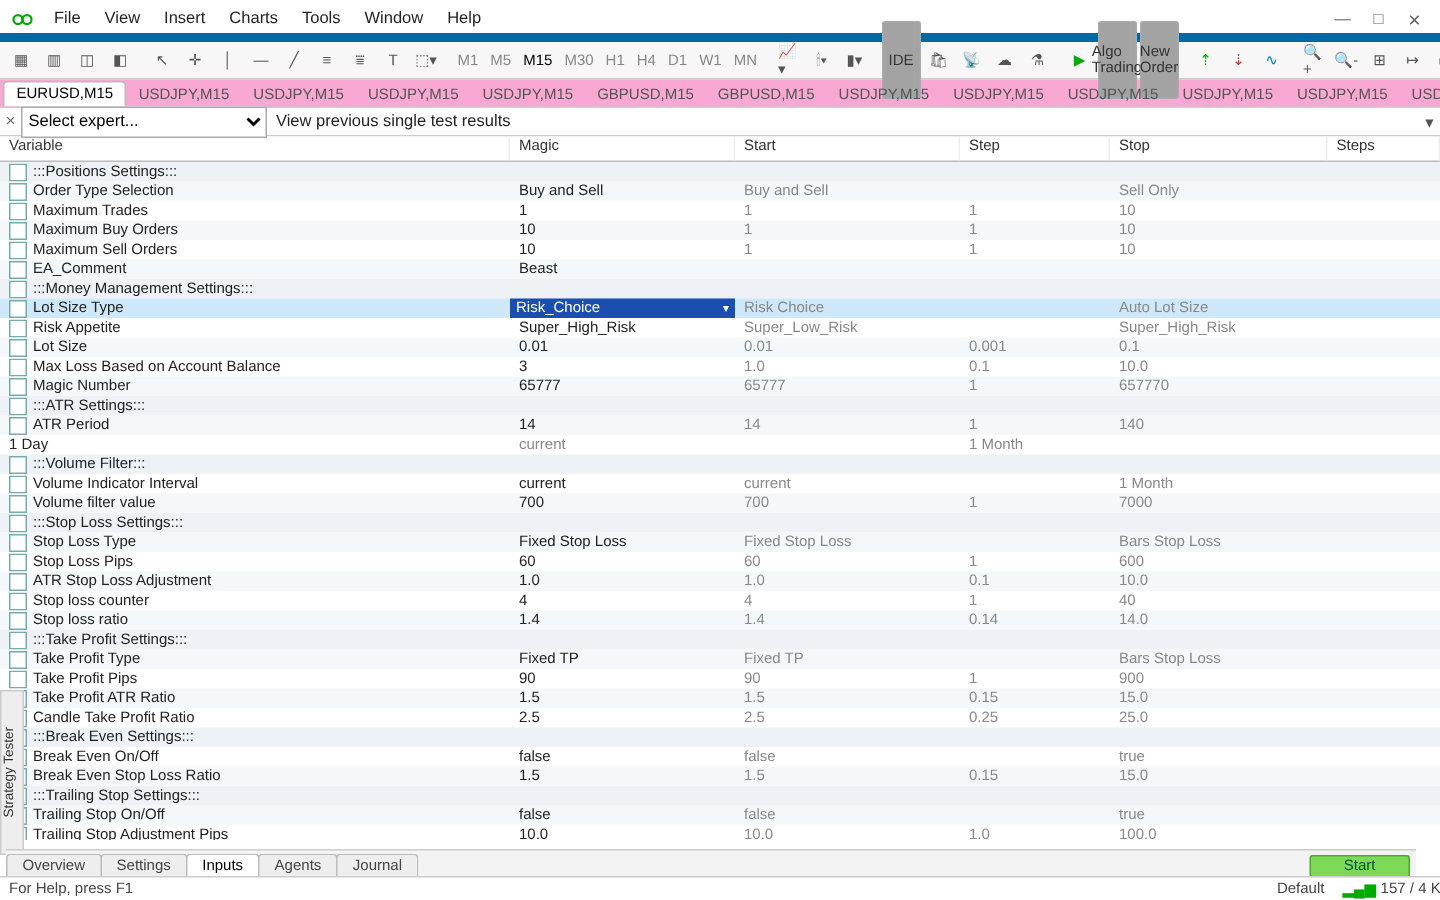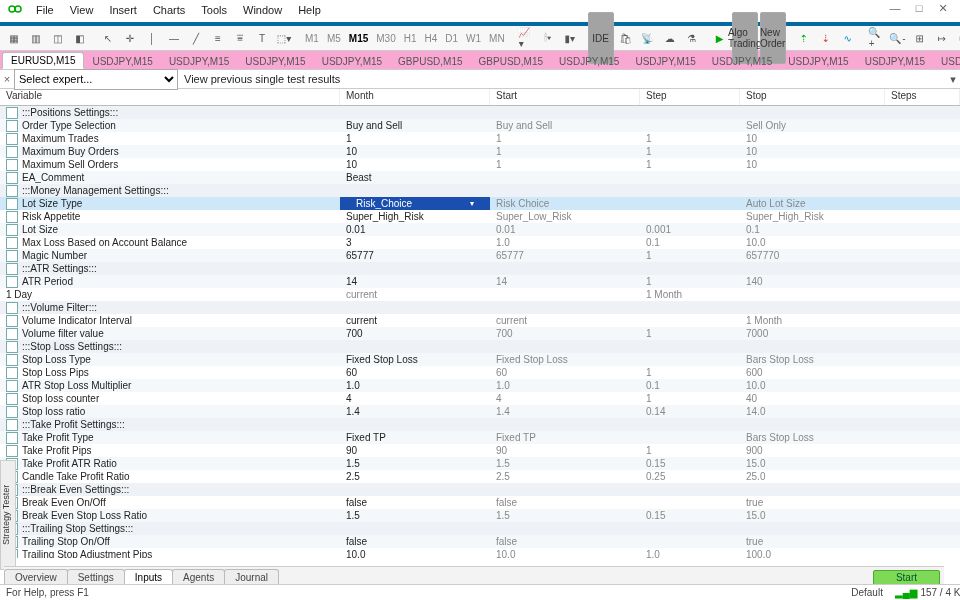--- a/index.html
+++ b/index.html
@@ -1,46 +1,46 @@
 <!DOCTYPE html>
 <html><head>
 <meta charset="utf-8">
 <style>
 html,body{margin:0;padding:0;font-family:Tahoma,Arial,sans-serif;font-size:11px;color:#222;background:#fff;width:960px;height:600px;overflow:hidden}
-.menubar{display:flex;align-items:flex-start;height:18px;padding:2px 8px;border-bottom:4px solid #0369a1;background:#fff}
+.menubar{display:flex;align-items:flex-end;height:18px;padding:2px 8px;border-bottom:6px solid #0369a1;background:#fff}
 .menubar .appicon{width:14px;height:14px;margin-right:6px;color:#0a0}
 .menubar .mitem{padding:2px 8px;cursor:default}
 .menubar .winbtns{margin-left:auto;display:flex;gap:6px}
 .winbtns span{width:18px;text-align:center;color:#666}
 .toolbar{display:flex;align-items:center;height:22px;padding:1px 4px;border-bottom:1px solid #ccc;background:#f7f7f7;gap:2px;font-size:10px}
 .toolbar .tb{padding:1px 3px;color:#555;display:inline-flex;align-items:center;justify-content:center;min-width:14px;height:16px}
 .toolbar .sep{width:1px;height:14px;background:#ccc;margin:0 2px}
 .toolbar .tf{color:#888;padding:1px 3px}
-.toolbar .tf.active{color:#000;font-weight:bold}
+.toolbar .tf.active{color:#000;font-weight:normal}
 .toolbar .pill{border:1px solid #aaa;border-radius:2px;padding:17px 5px;background:#a3a3a3;color:#333}
 .tabstrip{display:flex;align-items:flex-end;height:18px;background:#f9a8d4;border-bottom:1px solid #ccc;font-size:10px;overflow:hidden;padding-left:2px}
 .tabstrip .stab{padding:2px 8px;color:#555;white-space:nowrap}
 .tabstrip .stab.active{color:#000;background:#fff;border:1px solid #bbb;border-bottom:1px solid #fff;border-radius:3px 3px 0 0}
 .exprow{display:flex;align-items:center;height:18px;border-bottom:1px solid #ccc}
 .exprow .x{width:14px;text-align:center;color:#666}
 .exprow select.sel{flex:0 0 164px;height:21px;border:1px solid #aaa;font-size:11px;background:#fff}
 .exprow .lbl{padding-left:6px;color:#222;flex:1}
 .exprow .dd{width:14px;text-align:center;color:#555}
 .grid-head{display:grid;grid-template-columns:340px 150px 150px 100px 145px 75px;height:16px;border-bottom:1px solid #bbb;background:#fff;font-size:10px;color:#333}
 .grid-head div{padding:1px 6px;border-right:1px solid #eee}
 .grid-body{height:452px;overflow-y:auto}
 .row{display:grid;grid-template-columns:340px 150px 150px 100px 145px 75px;height:13px;font-size:10px;align-items:center}
 .row.section{background:#eef2f6}
 .row:nth-child(even):not(.section):not(.sel){background:#f4f8fb}
 .row.sel{background:#cfe8f9}
 .row .c{padding:0 6px;white-space:nowrap;overflow:hidden;text-overflow:ellipsis;color:#222}
 .row .c.muted{color:#888}
 .row .c0{display:flex;align-items:center;gap:4px}
 .chk{width:10px;height:10px;border:1px solid #7aa;background:#fff;display:inline-block;flex-shrink:0}
-.valcell-sel{background:#1a4fb0;color:#fff;display:flex;align-items:center;justify-content:space-between;padding:0 16px;height:13px}
+.valcell-sel{background:#1a4fb0;color:#fff;display:flex;align-items:center;justify-content:space-between;padding:0 4px;height:13px}
 .valcell-sel .dd{color:#fff;font-size:8px}
 .sidetab{position:absolute;left:0;bottom:30px;width:14px;height:100px;background:#eee;border:1px solid #ccc;writing-mode:vertical-rl;transform:rotate(180deg);font-size:9px;text-align:center;padding:4px 0;color:#333}
 .bottom-tabs{position:absolute;left:4px;bottom:15px;height:18px;display:flex;align-items:flex-end;background:#f3f3f3;border-top:1px solid #ccc;width:940px}
 .bottom-tabs .btab{padding:2px 10px;font-size:10px;border:1px solid #bbb;border-bottom:none;background:#eee;margin-right:-1px;border-radius:3px 3px 0 0;color:#444}
 .bottom-tabs .btab.active{background:#fff;color:#000}
 .bottom-tabs .start{margin-left:auto;margin-right:4px;background:#7ed957;border:1px solid #4fa82e;padding:1px 22px;font-size:10px;border-radius:2px;color:#053}
 .status{position:absolute;left:0;bottom:0;height:15px;width:960px;background:#fff;border-top:1px solid #ccc;display:flex;align-items:center;font-size:10px;padding:0 6px;color:#444}
 .status .r{margin-left:auto;display:flex;gap:12px;align-items:center}
 svg{display:block}
 </style>
@@ -142,21 +142,21 @@
 
 <div class="exprow">
   <span class="x">×</span>
   <select class="sel"><option>Select expert...</option></select>
   <span class="lbl">View previous single test results</span>
   <span class="dd">▾</span>
 </div>
 
 <div class="grid-head">
   <div>Variable</div>
-  <div>Month</div>
+  <div>Magic</div>
   <div>Start</div>
   <div>Step</div>
   <div>Stop</div>
   <div>Steps</div>
 </div>
 
 <div class="grid-body" id="grid-body">
     <div class="row section">
       <div class="c c0">
         <span class="chk"></span>
@@ -383,21 +383,21 @@
       </div>
     <div class="c">60</div>
     <div class="c muted">60</div>
     <div class="c muted">1</div>
     <div class="c muted">600</div>
     <div class="c muted"></div>
   </div>
     <div class="row">
     <div class="c c0">
         <span class="chk"></span>
-        <span>ATR Stop Loss Multiplier</span>
+        <span>ATR Stop Loss Adjustment</span>
       </div>
     <div class="c">1.0</div>
     <div class="c muted">1.0</div>
     <div class="c muted">0.1</div>
     <div class="c muted">10.0</div>
     <div class="c muted"></div>
   </div>
     <div class="row">
     <div class="c c0">
         <span class="chk"></span>

